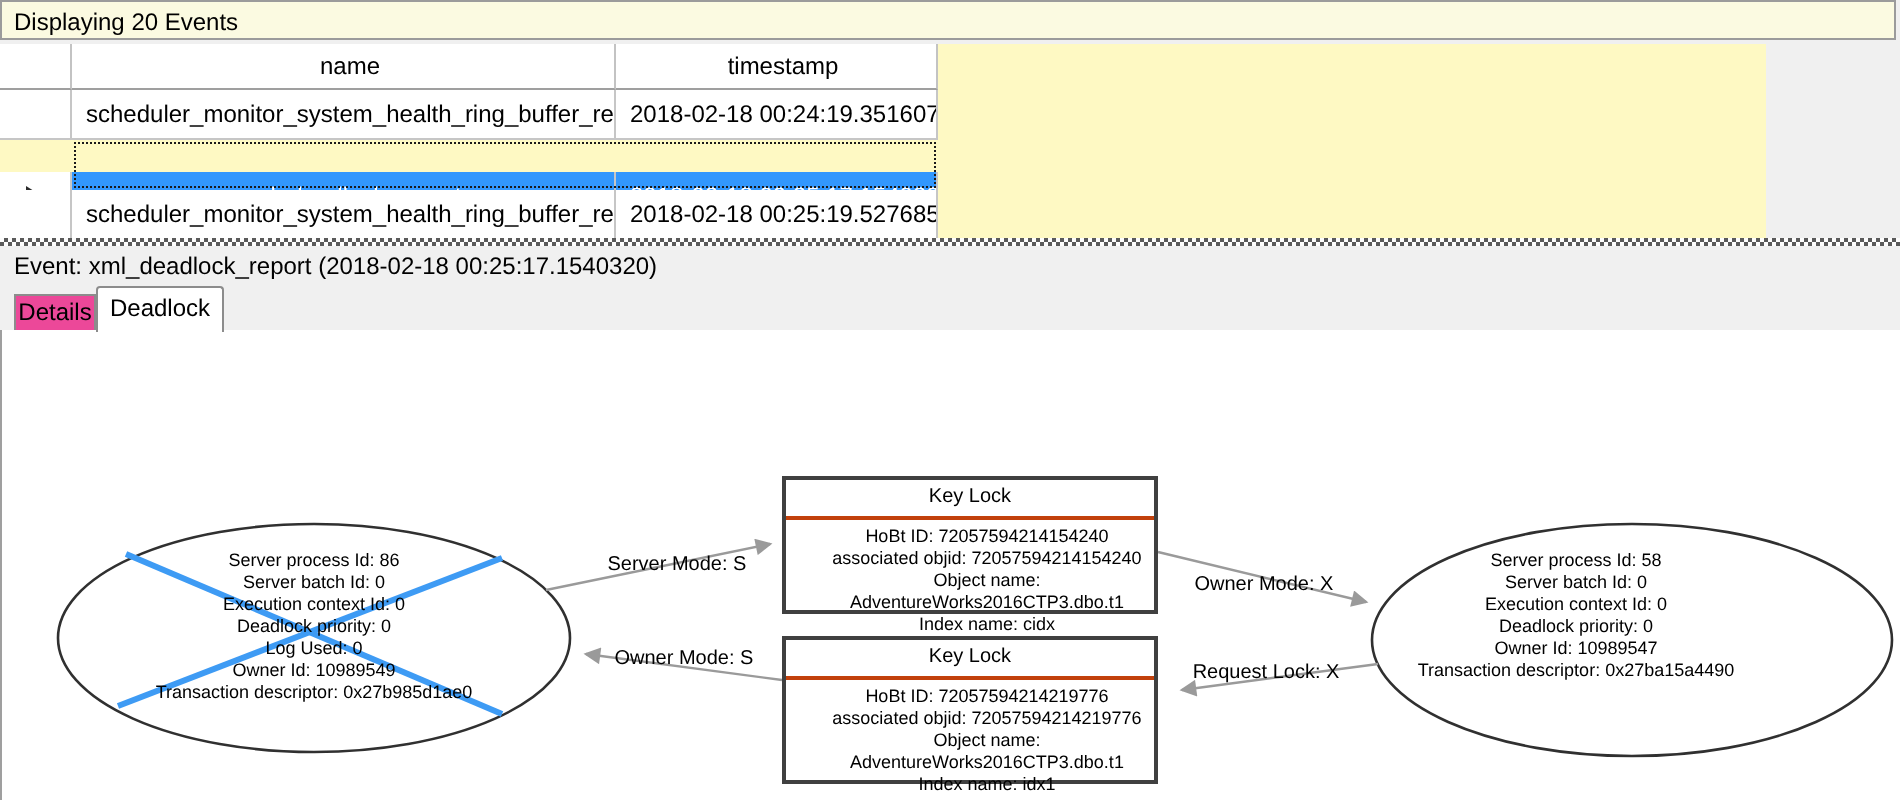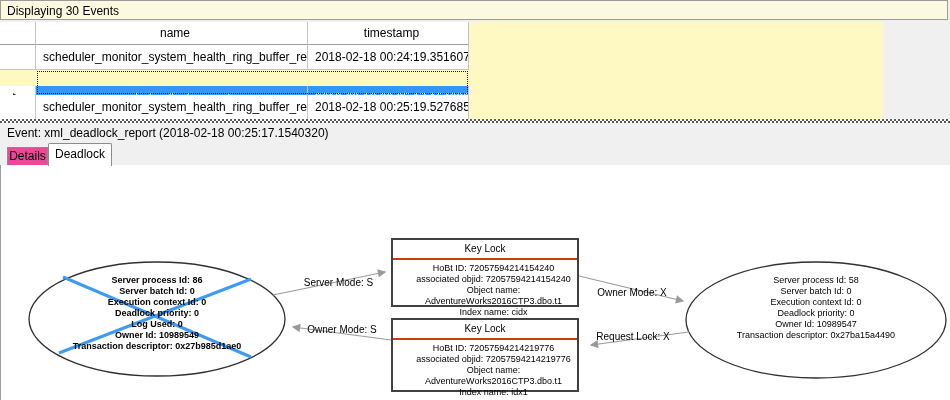--- a/index.html
+++ b/index.html
@@ -61,21 +61,21 @@
     border-bottom:2px solid #c2410c;}
   .lockbox .body{padding-top:3px; text-align:center; font-size:9px; line-height:11px;margin-left:17px;}
   .edge-label{position:absolute; font-size:10px; color:#000; text-align:center; white-space:nowrap;}
 </style>
 </head>
 <body>
 
 <div class="screen">
 
   <div class="info-bar">
-    <span>Displaying 30 Events</span>
+    <span>Displaying 20 Events</span>
   </div>
 
   <div class="grid-region">
     <div class="cell hdr corner"></div>
     <div class="cell hdr h-name">name</div>
     <div class="cell hdr h-ts">timestamp</div>
 
     <div>
       <div class="cell rowcell marker c-marker r0"></div>
       <div class="cell rowcell c-name r0">scheduler_monitor_system_health_ring_buffer_recorded</div>
@@ -123,31 +123,31 @@
 
       <line x1="62" y1="112" x2="250" y2="192" stroke="#3e9bf4" stroke-width="3"></line>
       <line x1="250" y1="114" x2="58" y2="188" stroke="#3e9bf4" stroke-width="3"></line>
 
       <line x1="272" y1="130" x2="384" y2="107" stroke="#9a9a9a" stroke-width="1.2" marker-end="url(#arrow)"></line>
       <line x1="390" y1="175" x2="292" y2="162" stroke="#9a9a9a" stroke-width="1.2" marker-end="url(#arrow)"></line>
       <line x1="578" y1="111" x2="682" y2="136" stroke="#9a9a9a" stroke-width="1.2" marker-end="url(#arrow)"></line>
       <line x1="688" y1="167" x2="590" y2="180" stroke="#9a9a9a" stroke-width="1.2" marker-end="url(#arrow)"></line>
     </svg>
 
-    <div class="node-text" style="left:36px; top:110px; width:240px;font-weight:bold;">
+    <div class="node-text" style="left:36px; top:110px; width:240px;">
       <div>Server process Id: 86</div>
       <div>Server batch Id: 0</div>
       <div>Execution context Id: 0</div>
       <div>Deadlock priority: 0</div>
       <div>Log Used: 0</div>
       <div>Owner Id: 10989549</div>
       <div>Transaction descriptor: 0x27b985d1ae0</div>
     </div>
 
-    <div class="node-text" style="left:695px; top:110px; width:240px;">
+    <div class="node-text" style="left:667px; top:110px; width:240px;">
       <div>Server process Id: 58</div>
       <div>Server batch Id: 0</div>
       <div>Execution context Id: 0</div>
       <div>Deadlock priority: 0</div>
       <div>Owner Id: 10989547</div>
       <div>Transaction descriptor: 0x27ba15a4490</div>
     </div>
 
     <div class="lockbox" style="left:390px; top:73px; width:188px; height:69px;">
       <div class="title">Key Lock</div>

